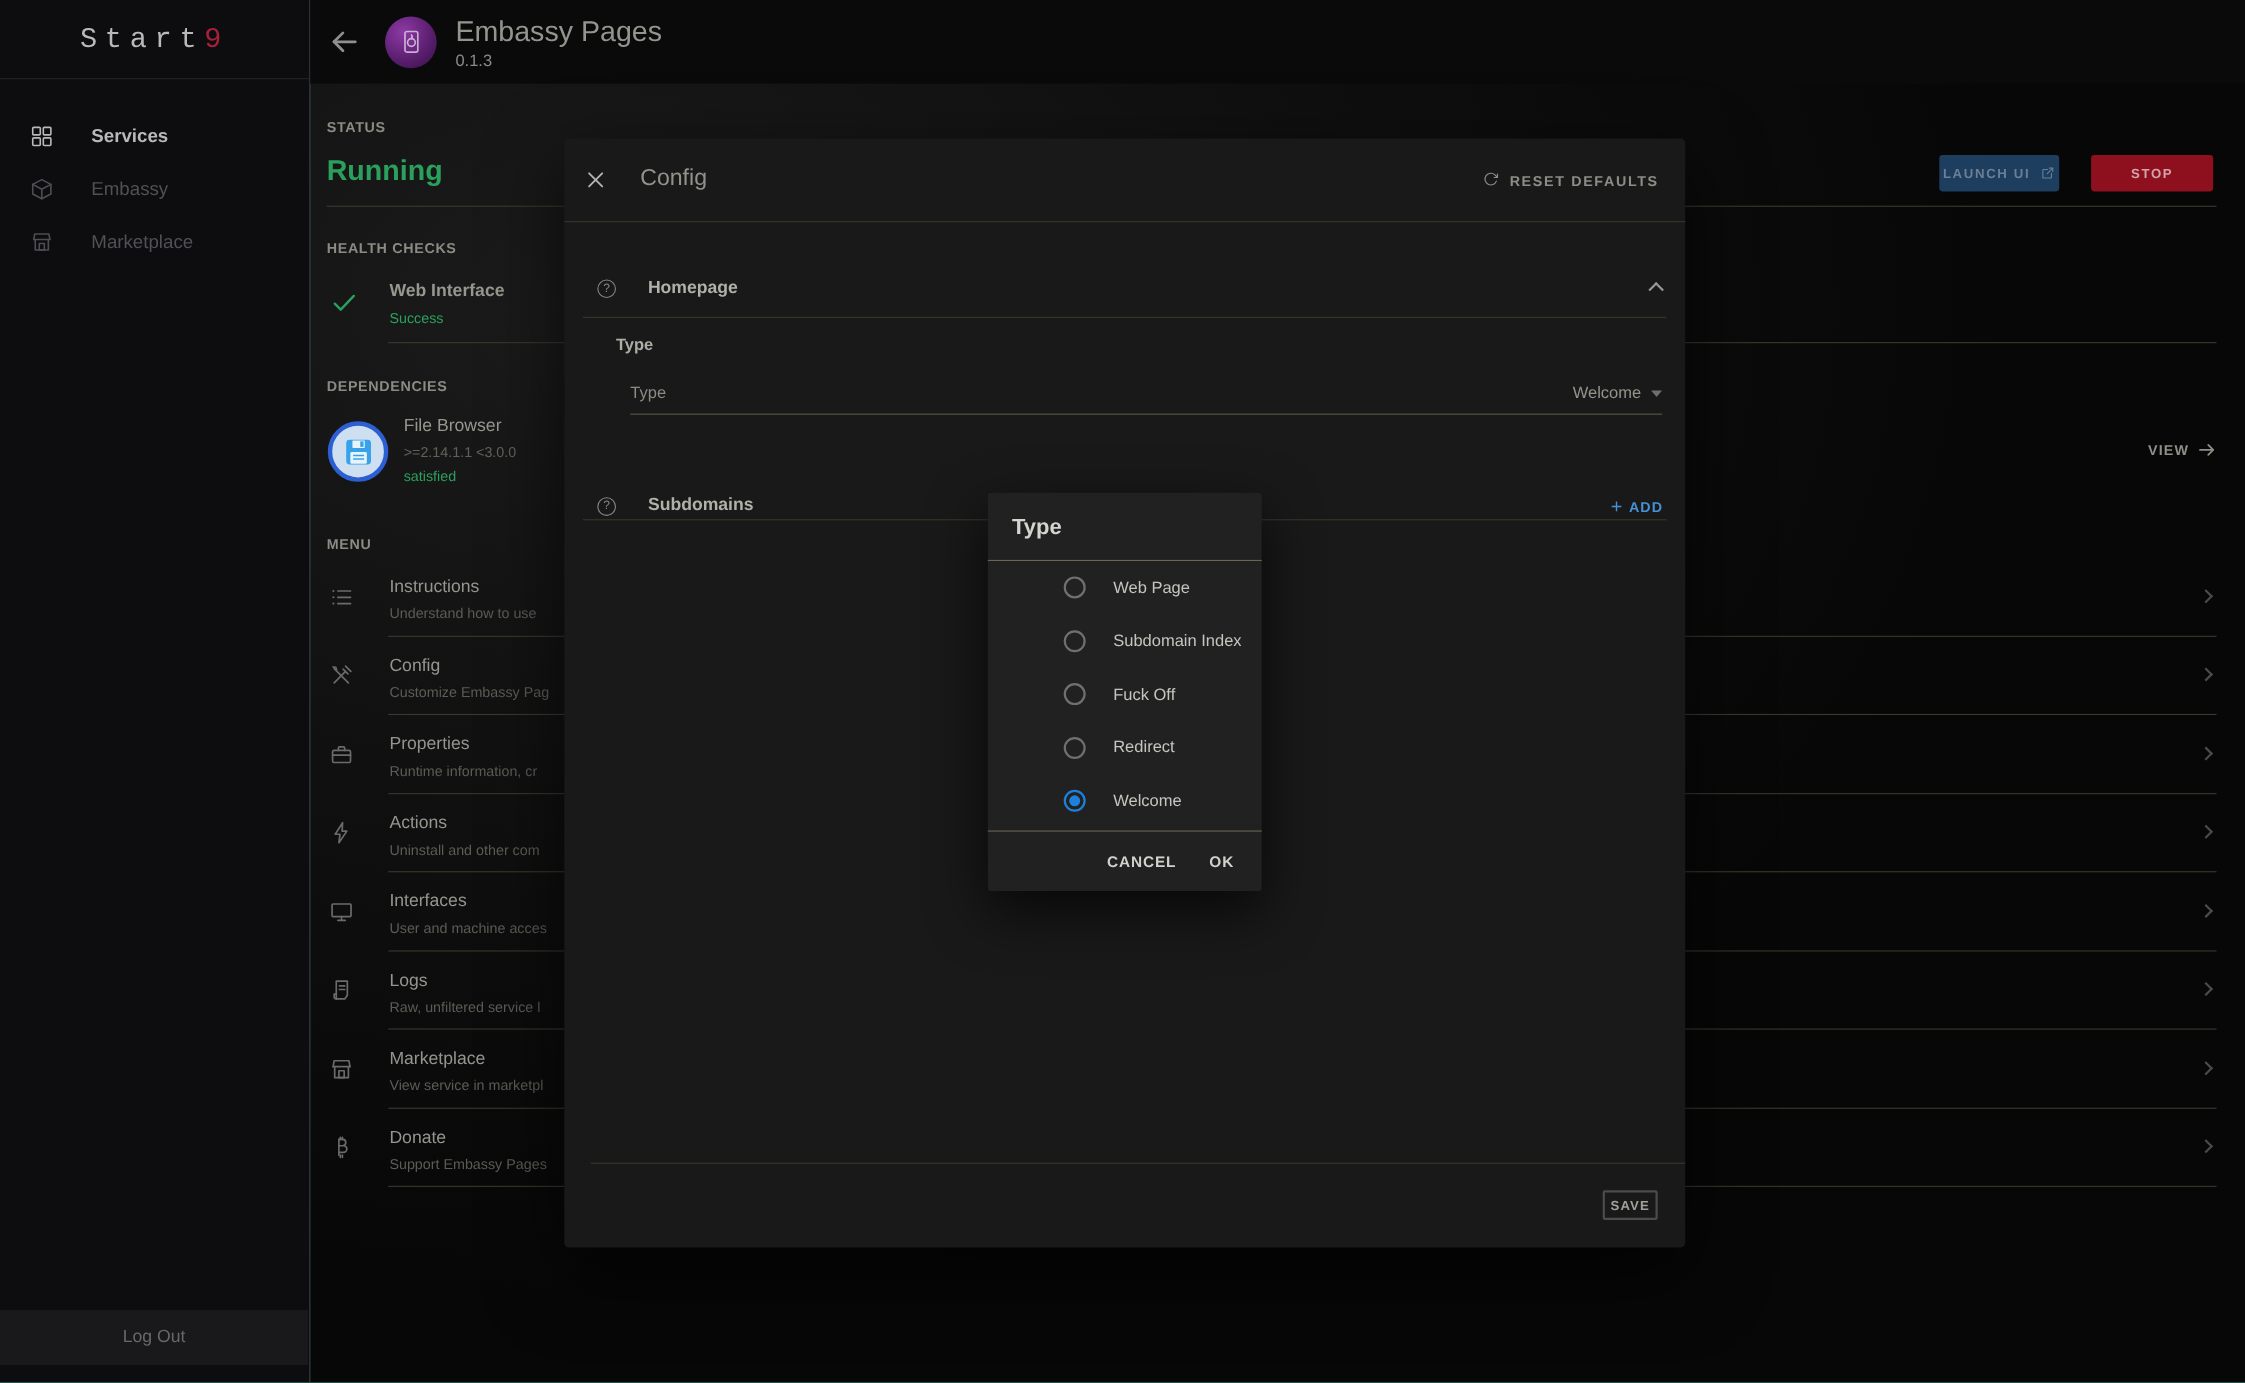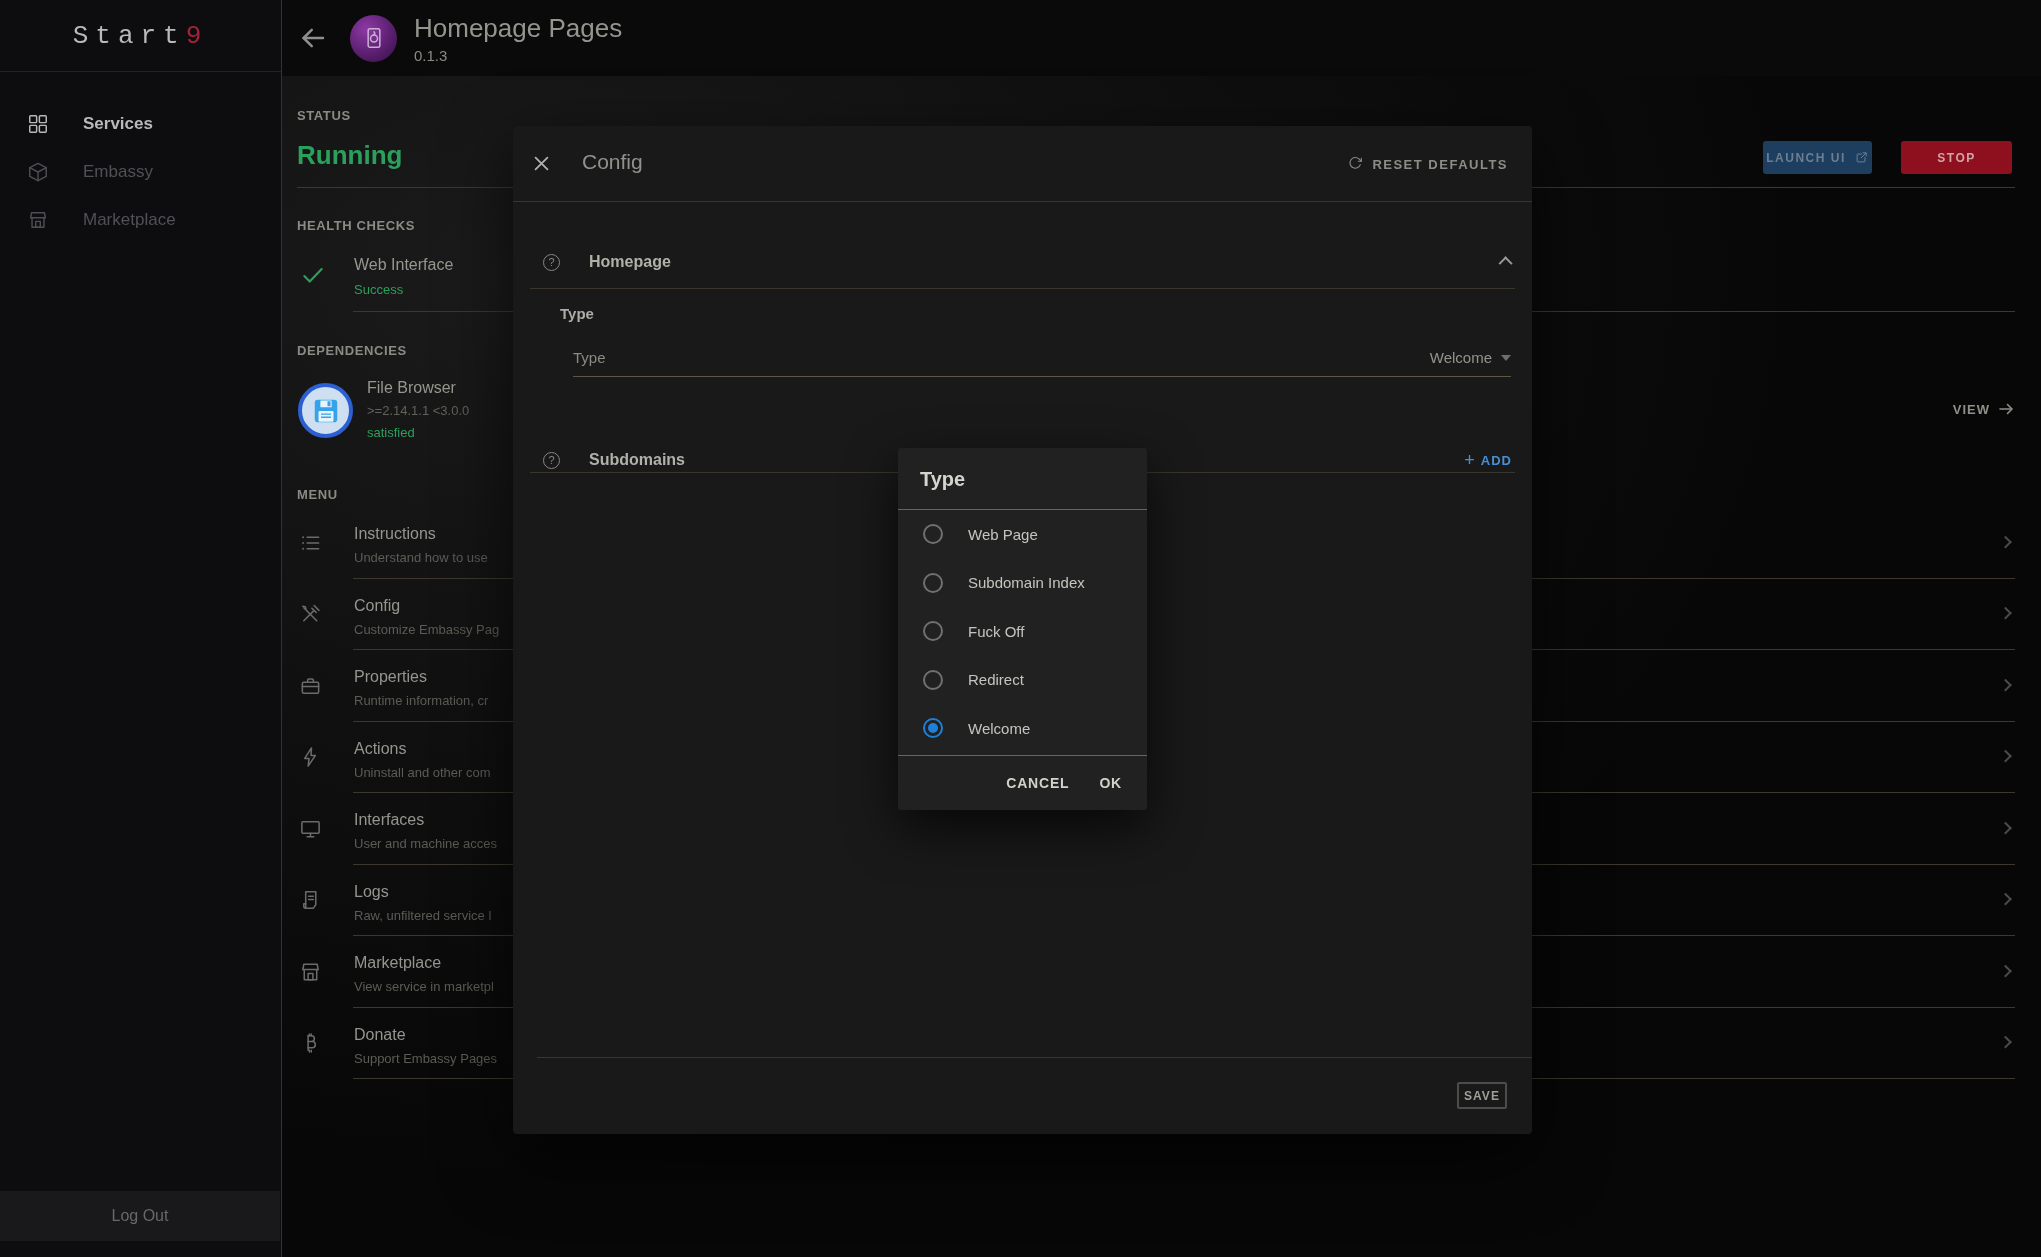--- a/index.html
+++ b/index.html
@@ -35,21 +35,21 @@
   .app-title-block { margin-left:17px; }
   .app-title { font-size:26px; color:#95958f; }
   .app-version { font-size:15px; color:#8a8a84; margin-top:3px; }
 
   .sec-label { position:absolute; left:15px; font-size:13px; font-weight:bold; letter-spacing:.6px; color:#8b8b84; }
   .divider-full { position:absolute; left:15px; right:26px; border-top:1px solid #3c382d; }
   .divider-inset { position:absolute; left:71px; right:26px; border-top:1px solid #3c382d; }
 
   .running { position:absolute; left:15px; top:140px; font-size:26px; font-weight:600; color:#2ba05c; }
   .check-icon { position:absolute; left:18px; top:262px; width:26px; height:26px; color:#2ba05c; }
-  .hc-name { position:absolute; left:72px; top:256px; font-size:16px; font-weight:normal; color:#97978f; }
+  .hc-name { position:absolute; left:72px; top:256px; font-size:16px; font-weight:bold; color:#97978f; }
   .hc-result { position:absolute; left:72px; top:282px; font-size:13px; color:#2ba05c; }
 
   .dep-icon { position:absolute; left:16px; top:383px; width:55px; height:55px; border-radius:50%;
               background:#cfdff2; border:4px solid #2c5fd1; display:flex; align-items:center; justify-content:center; }
   .dep-name { position:absolute; left:85px; top:379px; font-size:16px; color:#97978f; }
   .dep-range { position:absolute; left:85px; top:403px; font-size:13px; color:#61615b; }
   .dep-status { position:absolute; left:85px; top:425px; font-size:13px; color:#2ba05c; }
   .view-link { position:absolute; right:26px; top:400px; display:flex; align-items:center; gap:7px;
                font-size:13px; font-weight:bold; letter-spacing:1px; color:#8f8f88; cursor:pointer; }
   .view-link svg { width:18px; height:18px; }
@@ -100,21 +100,21 @@
   .cm-footer { position:absolute; left:0; right:0; top:931px; bottom:0; border-top:1px solid #3a362c;margin-left:24px; }
   .save-btn { position:absolute; right:25px; top:24px; width:50px; height:27px; border:2px solid #4c4c4c;
               border-radius:2px; display:flex; align-items:center; justify-content:center;
               font-size:12px; font-weight:bold; letter-spacing:1px; color:#a0a09a; cursor:pointer; }
 
   
   .type-alert { position:absolute; left:898px; top:448px; width:249px; height:362px;
                 background:#212121; border-radius:3px; box-shadow:0 18px 50px rgba(0,0,0,.7); }
   .al-title { height:62px; padding:20px 0 0 22px; font-size:20px; font-weight:600; color:#d5d5cf;
               border-bottom:1px solid #6b6454; }
-  .al-opt { height:48.5px; display:flex; align-items:center; padding-left:25px; cursor:pointer; }
+  .al-opt { height:48.5px; display:flex; align-items:center; padding-left:25px; cursor:pointer;margin-left:44px; }
   .radio { width:20px; height:20px; border-radius:50%; border:2px solid #707070; flex:none; position:relative; }
   .radio.selected { border-color:#1e80d8; }
   .radio.selected::after { content:""; position:absolute; left:3px; top:3px; width:10px; height:10px;
                            border-radius:50%; background:#1e80d8; }
   .al-opt .olabel { margin-left:25px; font-size:15px; color:#c5c5bf; }
   .al-footer { position:absolute; left:0; right:0; bottom:0; height:55px; border-top:1px solid #6b6454;
                display:flex; align-items:center; justify-content:flex-end; gap:30px; padding-right:25px; }
   .al-btn { font-size:14px; font-weight:bold; letter-spacing:.8px; color:#d2d2cc; cursor:pointer; }
 
   .ic { stroke:currentColor; fill:none; stroke-width:1.6; stroke-linecap:round; stroke-linejoin:round; }
@@ -173,21 +173,21 @@
           </svg>
       </span>
       <div class="app-icon">
         <svg class="ic" viewBox="0 0 24 24" style="stroke-width:1.3">
             <rect x="7" y="4" width="10" height="16" rx="1.5"></rect>
             <circle cx="12" cy="12.5" r="3"></circle>
             <path d="M12 9.5c.8-1 .8-2 0-2.8"></path>
           </svg>
       </div>
       <div class="app-title-block">
-        <div class="app-title">Homepage Pages</div>
+        <div class="app-title">Embassy Pages</div>
         <div class="app-version">0.1.3</div>
       </div>
     </div>
 
     <div class="sec-label" style="top:108px">STATUS</div>
     <div class="running">Running</div>
 
     <div class="btn btn-launch">
       <span>LAUNCH UI</span>
       <svg class="ic" viewBox="0 0 24 24">

